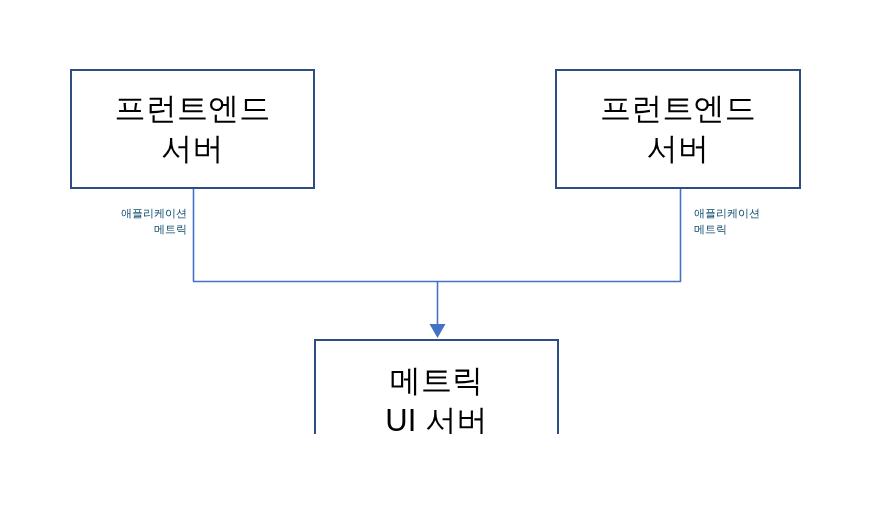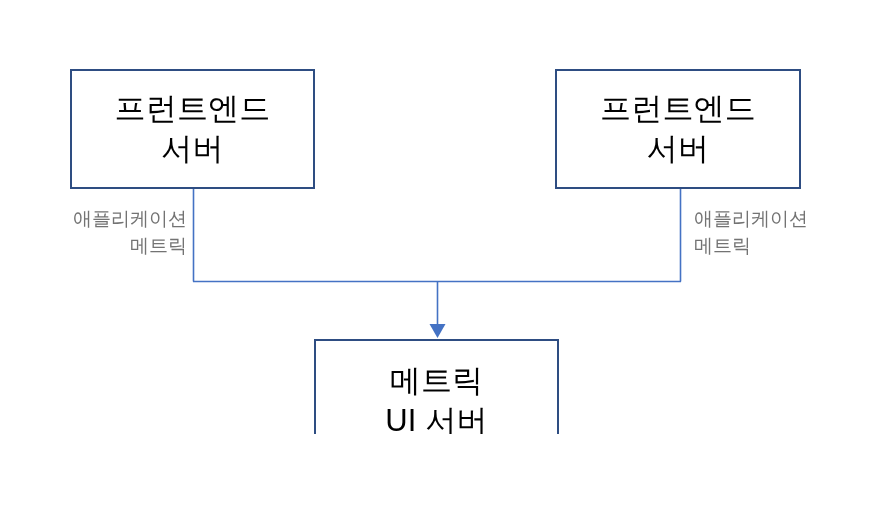--- a/index.html
+++ b/index.html
@@ -47,23 +47,23 @@
     height: 120px;
   }
   #node-metrics-ui {
     left: 314px;
     top: 339px;
     width: 245px;
     height: 123px;
   }
   .edge-label {
     position: absolute;
-    font-size: 19px;
+    font-size: 11px;
     line-height: 1.42;
-    color: #737373;
+    color: #0c4a6e;
     white-space: pre-line;
   }
   #edge-label-left {
     left: 20px;
     top: 206px;
     width: 167px;
     text-align: right;
   }
   #edge-label-right {
     left: 694px;

